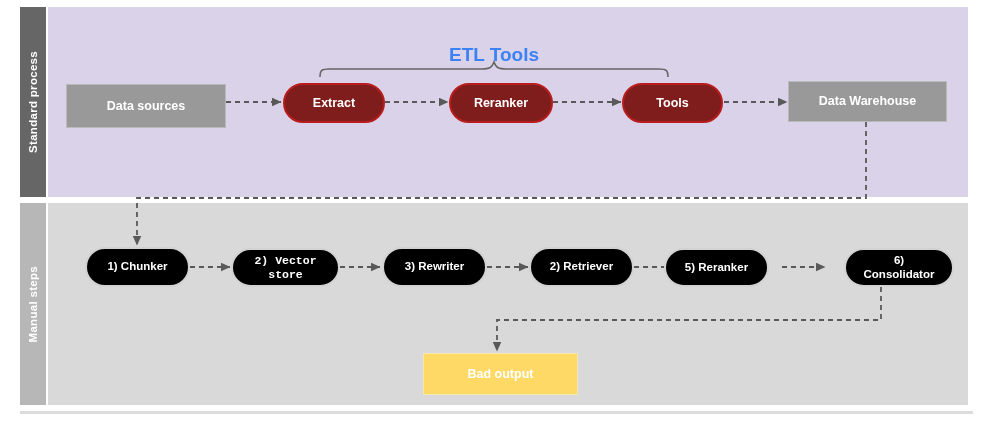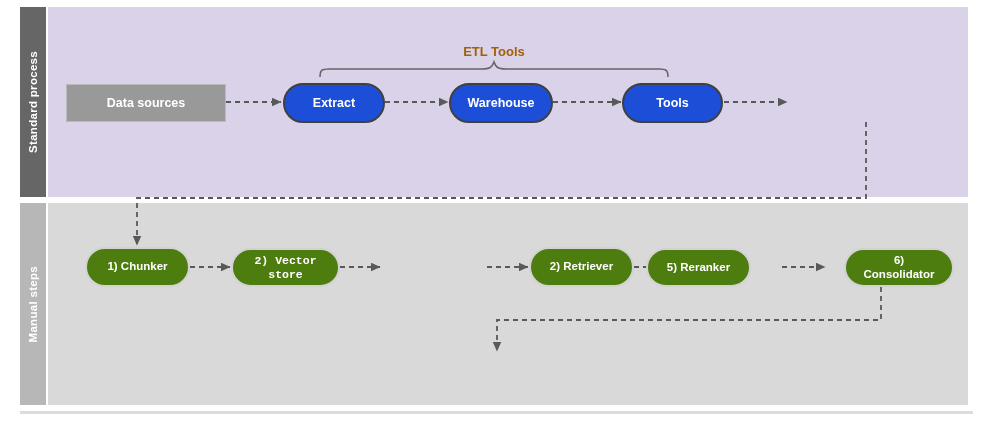--- a/index.html
+++ b/index.html
@@ -13,40 +13,40 @@
   .lane-bar.standard{left:20px;top:7px;width:26px;height:190px;background:#666666;}
   .lane-bar.manual{left:20px;top:203px;width:26px;height:202px;background:#b7b7b7;}
   .lane-body.standard{position:absolute;left:48px;top:7px;width:920px;height:190px;background:#d9d2e9;}
   .lane-body.manual{position:absolute;left:48px;top:203px;width:920px;height:202px;background:#d9d9d9;}
   .bottom-rule{position:absolute;left:20px;top:411px;width:953px;height:3px;background:#dcdcdc;}
 
   
   .node{position:absolute;display:flex;align-items:center;justify-content:center;
     color:#ffffff;font-weight:bold;text-align:center;box-sizing:border-box;line-height:1.2;}
   .rect-gray{background:#999999;border:1px solid #b9b9b9;font-size:12.5px;}
-  .pill-purple{background:#1d4ed8;border:2px solid #404040;border-radius:21px;font-size:12.5px;}
-  .pill-gray{background:#4d7c0f;border:2px solid #d2d2d2;border-radius:21px;font-size:11.5px;padding:0 13px;}
+  .pill-purple{background:#7f1d1d;border:2px solid #b91c1c;border-radius:21px;font-size:12.5px;}
+  .pill-gray{background:#000000;border:2px solid #d2d2d2;border-radius:21px;font-size:11.5px;padding:0 13px;}
   .rect-yellow{background:#ffd966;border:1px solid #f5e7b4;font-size:12.5px;}
 
-  .n-data-sources{left:66px;top:84px;width:160px;height:38px;text-align:right;}
+  .n-data-sources{left:66px;top:84px;width:160px;height:44px;text-align:right;}
   .n-extract{left:283px;top:83px;width:102px;height:40px;}
   .n-transform{left:449px;top:83px;width:104px;height:40px;}
   .n-load{left:622px;top:83px;width:101px;height:40px;}
   .n-data-warehouse{left:788px;top:81px;width:159px;height:41px;}
   .n-chunker{left:85px;top:247px;width:105px;height:40px;}
   .n-vector-store{left:231px;top:248px;width:109px;height:39px;line-height:1.15;font-family:Liberation Mono, monospace;}
   .n-rewriter{left:382px;top:247px;width:105px;height:40px;}
   .n-retriever{left:529px;top:247px;width:105px;height:40px;}
-  .n-reranker{left:646px;top:248px;width:105px;height:39px;}
+  .n-reranker{left:664px;top:248px;width:105px;height:39px;}
   .n-consolidator{left:844px;top:248px;width:110px;height:39px;line-height:1.15;}
   .n-bad-output{left:423px;top:353px;width:155px;height:42px;}
 
   
   .etl-label{position:absolute;left:434px;top:44px;width:120px;text-align:center;
-    color:#a16207;font-weight:bold;font-size:13px;}
+    color:#3b82f6;font-weight:bold;font-size:19px;}
   .overlay{position:absolute;left:0;top:0;width:1003px;height:430px;pointer-events:none;}
 </style>
 </head>
 <body>
 
 <div class="canvas">
 
   <div class="lane-bar standard">
     <span class="vtext">Standard process</span>
   </div>
@@ -78,22 +78,25 @@
       <path d="M782,267 H825" marker-end="url(#arrow)"></path>
       <path d="M881,287 V320 H497 V351" marker-end="url(#arrow)"></path>
     </g>
     <path d="M320,77 C320,70 322,69 329,69 L482,69 C489,69 492,68 494,62 C496,68 499,69 506,69 L659,69 C666,69 668,70 668,77" stroke="#666666" stroke-width="1.6" fill="none"></path>
   </svg>
 
   <div class="etl-label">ETL Tools</div>
 
   <div class="node rect-gray n-data-sources">Data sources</div>
   <div class="node pill-purple n-extract">Extract</div>
-  <div class="node pill-purple n-transform">Warehouse</div>
+  <div class="node pill-purple n-transform">Reranker</div>
   <div class="node pill-purple n-load">Tools</div>
+  <div class="node rect-gray n-data-warehouse">Data Warehouse</div>
 
   <div class="node pill-gray n-chunker">1) Chunker</div>
   <div class="node pill-gray n-vector-store">2) Vector store</div>
+  <div class="node pill-gray n-rewriter">3) Rewriter</div>
   <div class="node pill-gray n-retriever">2) Retriever</div>
   <div class="node pill-gray n-reranker">5) Reranker</div>
   <div class="node pill-gray n-consolidator">6) Consolidator</div>
+  <div class="node rect-yellow n-bad-output">Bad output</div>
 
 </div>
 
 </body></html>

